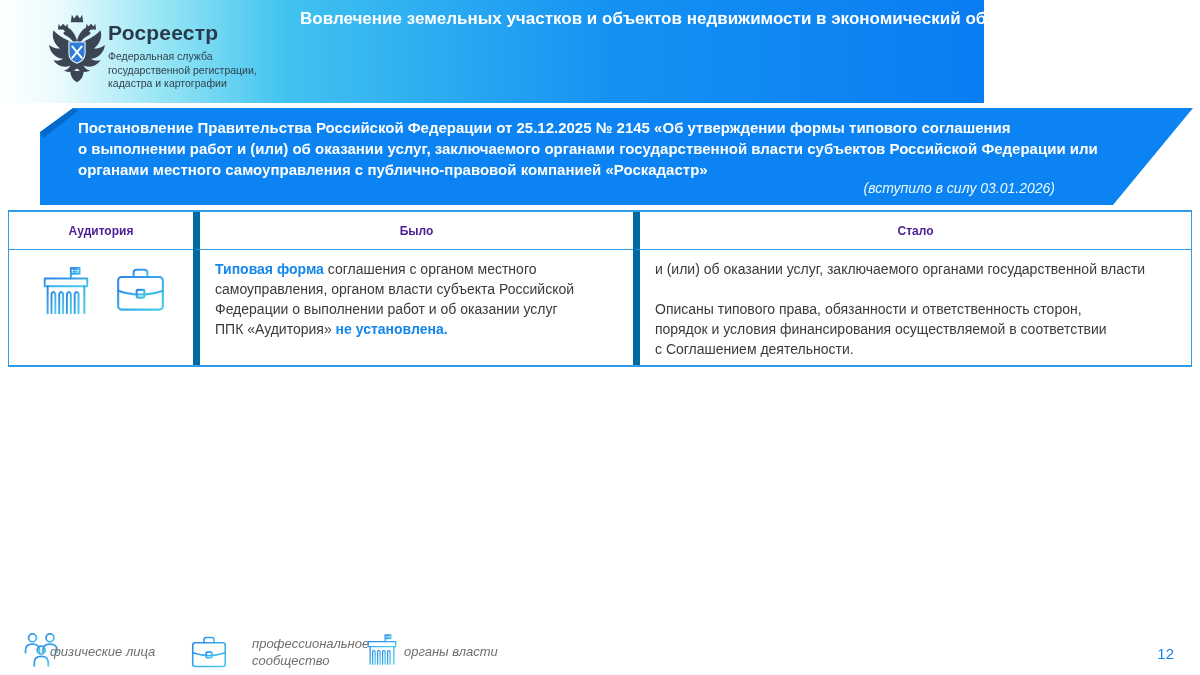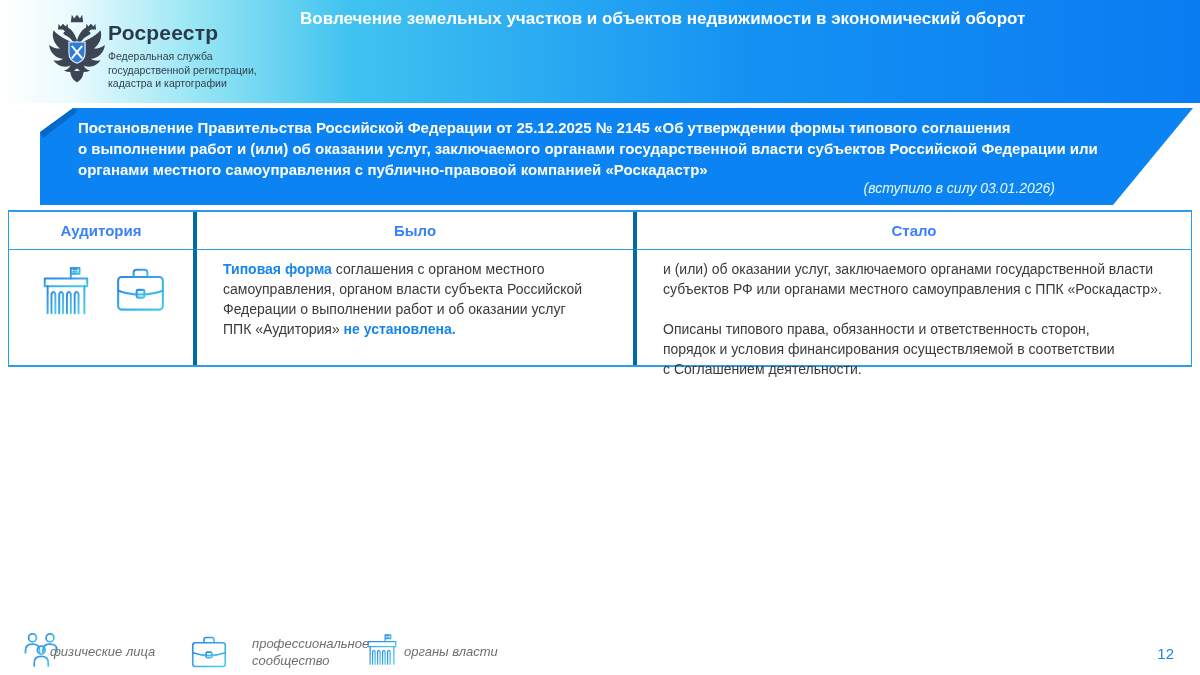--- a/index.html
+++ b/index.html
@@ -7,21 +7,21 @@
   body {
     font-family:"Liberation Sans", sans-serif;
     background:#ffffff;
     position:relative;
     overflow:hidden;
   }
   .slide { position:absolute; inset:0; width:1200px; height:675px; background:#fff; }
 
   
   .header {
-    position:absolute; left:0; top:0; width:1200px; height:103px;
+    position:absolute; left:0; top:0; width:984px; height:103px;
     background:linear-gradient(90deg,#ffffff 0%,#eafbfd 6%,#93e4f4 17%,#41c3f0 29%,#1492f3 62%,#0a7cf2 100%);
   }
   .emblem { position:absolute; left:44px; top:7px; width:66px; height:92px; }
   .logo-text { position:absolute; left:108px; top:21px; color:#2b3a4a; }
   .logo-name { font-size:21px; font-weight:bold; letter-spacing:.2px; }
   .logo-sub { font-size:10.5px; line-height:13.5px; margin-top:5px; color:#32414f; }
   .page-title {
     position:absolute; left:300px; top:4px; width:820px;
     color:#ffffff; font-size:17px; font-weight:bold; line-height:30px;
   }
@@ -47,25 +47,25 @@
   
   .cmp-table {
     position:absolute; left:8px; top:210px; width:1184px;
     display:grid;
     grid-template-columns:184px 440px 558px;
     grid-template-rows:37px 116px;
     border:1px solid #2e9ce8;
     border-top:2px solid #2e9ce8;
     border-bottom:2px solid #2e9ce8;
   }
-  .cell { border-left:4px solid #0369a1; border-top:1px solid #2e9ce8; }
+  .cell { border-left:7px solid #0369a1; border-top:1px solid #2e9ce8; }
   .cell.first-col { border-left:none; }
   .cell.head-row { border-top:none; display:flex; align-items:center; justify-content:center;
-    color:#3b82f6; font-size:15px; font-weight:bold; }
-  .cell.body { padding:9px 26px; font-size:14px; line-height:20px; color:#3a3a3a; }
+    color:#4c1d95; font-size:12px; font-weight:bold; }
+  .cell.body { padding:9px 15px; font-size:14px; line-height:20px; color:#3a3a3a; }
   .cell-line { min-height:20px; white-space:nowrap; }
   .hl { color:#1686ec; font-weight:bold; }
   .audience-cell { display:flex; align-items:flex-start; justify-content:center; gap:16px; padding-top:14px; }
 
   
   .legend { position:absolute; left:0; top:628px; width:1200px; height:47px; }
   .legend-label { position:absolute; font-size:13px; font-style:italic; color:#6f6f6f; line-height:17px; }
   .icon-abs { position:absolute; }
   .page-number { position:absolute; right:26px; top:645px; color:#1686ec; font-size:15px; }
 
@@ -161,21 +161,20 @@
 
     <div class="cell body">
       <div class="cell-line"><span class="hl">Типовая форма</span><span> соглашения с органом местного</span><span class="hl"></span></div>
       <div class="cell-line"><span class="hl"></span><span>самоуправления, органом власти субъекта Российской</span><span class="hl"></span></div>
       <div class="cell-line"><span class="hl"></span><span>Федерации о выполнении работ и об оказании услуг</span><span class="hl"></span></div>
       <div class="cell-line"><span class="hl"></span><span>ППК «Аудитория» </span><span class="hl">не установлена.</span></div>
     </div>
 
     <div class="cell body">
       <div class="cell-line"><span>и (или) об оказании услуг, заключаемого органами государственной власти</span></div>
-      <div class="cell-line"><span>субъектов РФ или органами местного самоуправления с ППК «Роскадастр».</span></div>
       <div class="cell-line"><span></span></div>
       <div class="cell-line"><span>Описаны типового права, обязанности и ответственность сторон,</span></div>
       <div class="cell-line"><span>порядок и условия финансирования осуществляемой в соответствии</span></div>
       <div class="cell-line"><span>с Соглашением деятельности.</span></div>
     </div>
   </div>
 
   <div class="legend">
 
     <svg class="icon-abs" style="left:22px; top:2px;" width="42" height="42" viewBox="0 0 48 46" aria-hidden="true">

